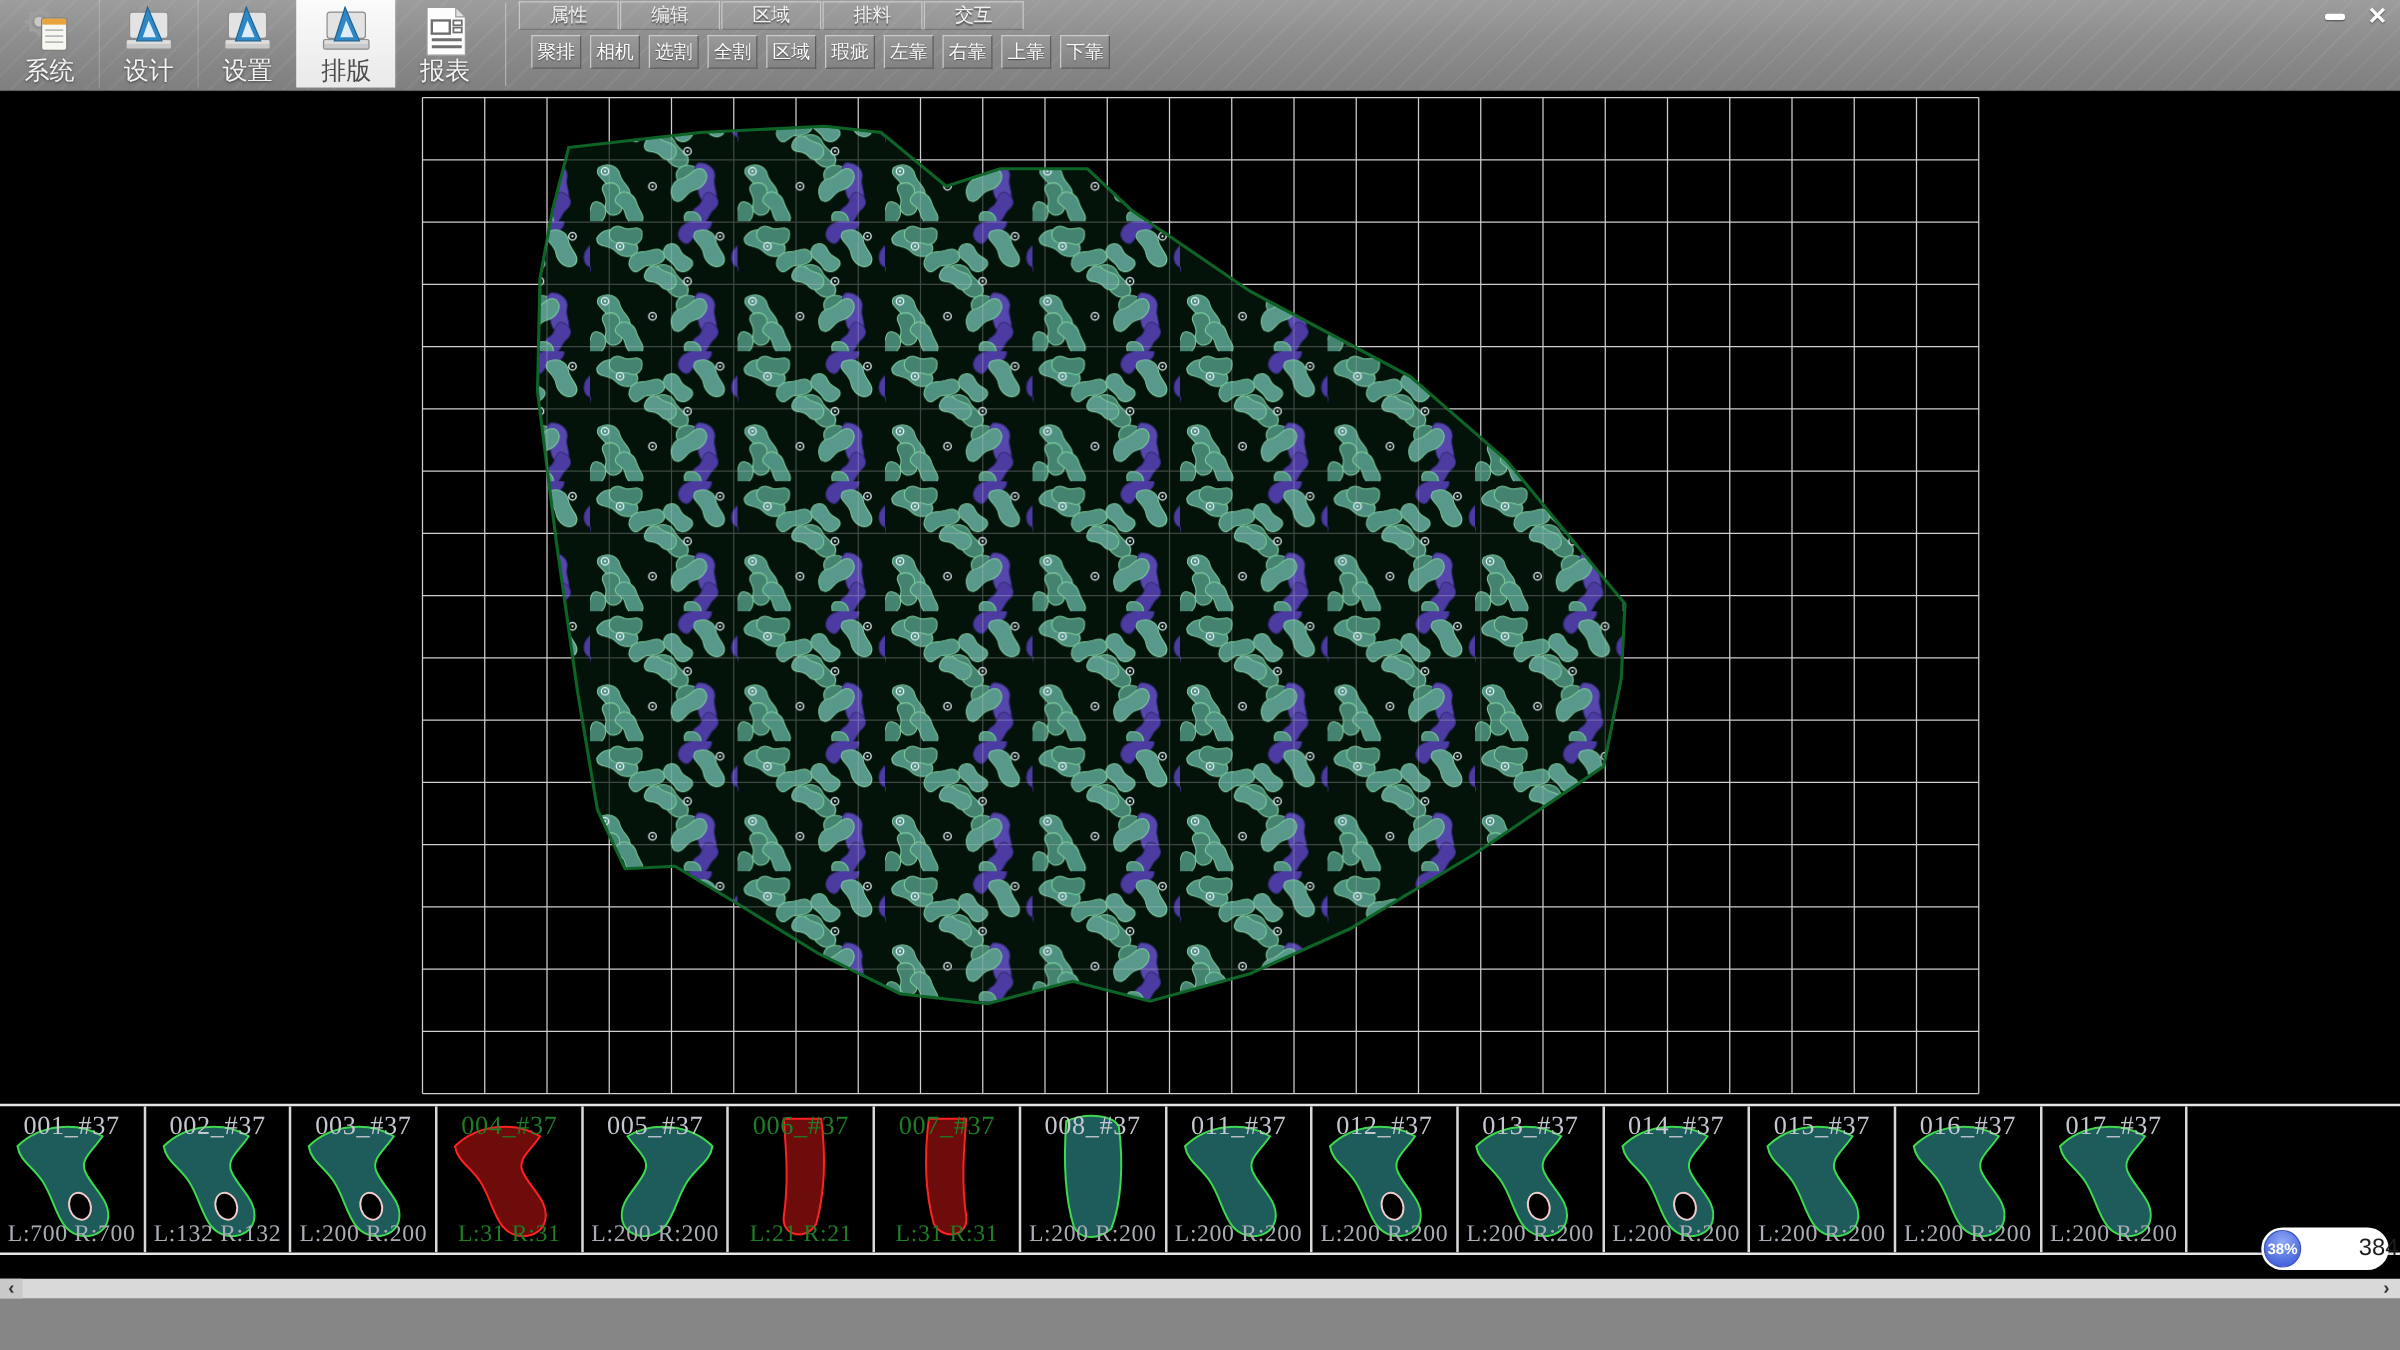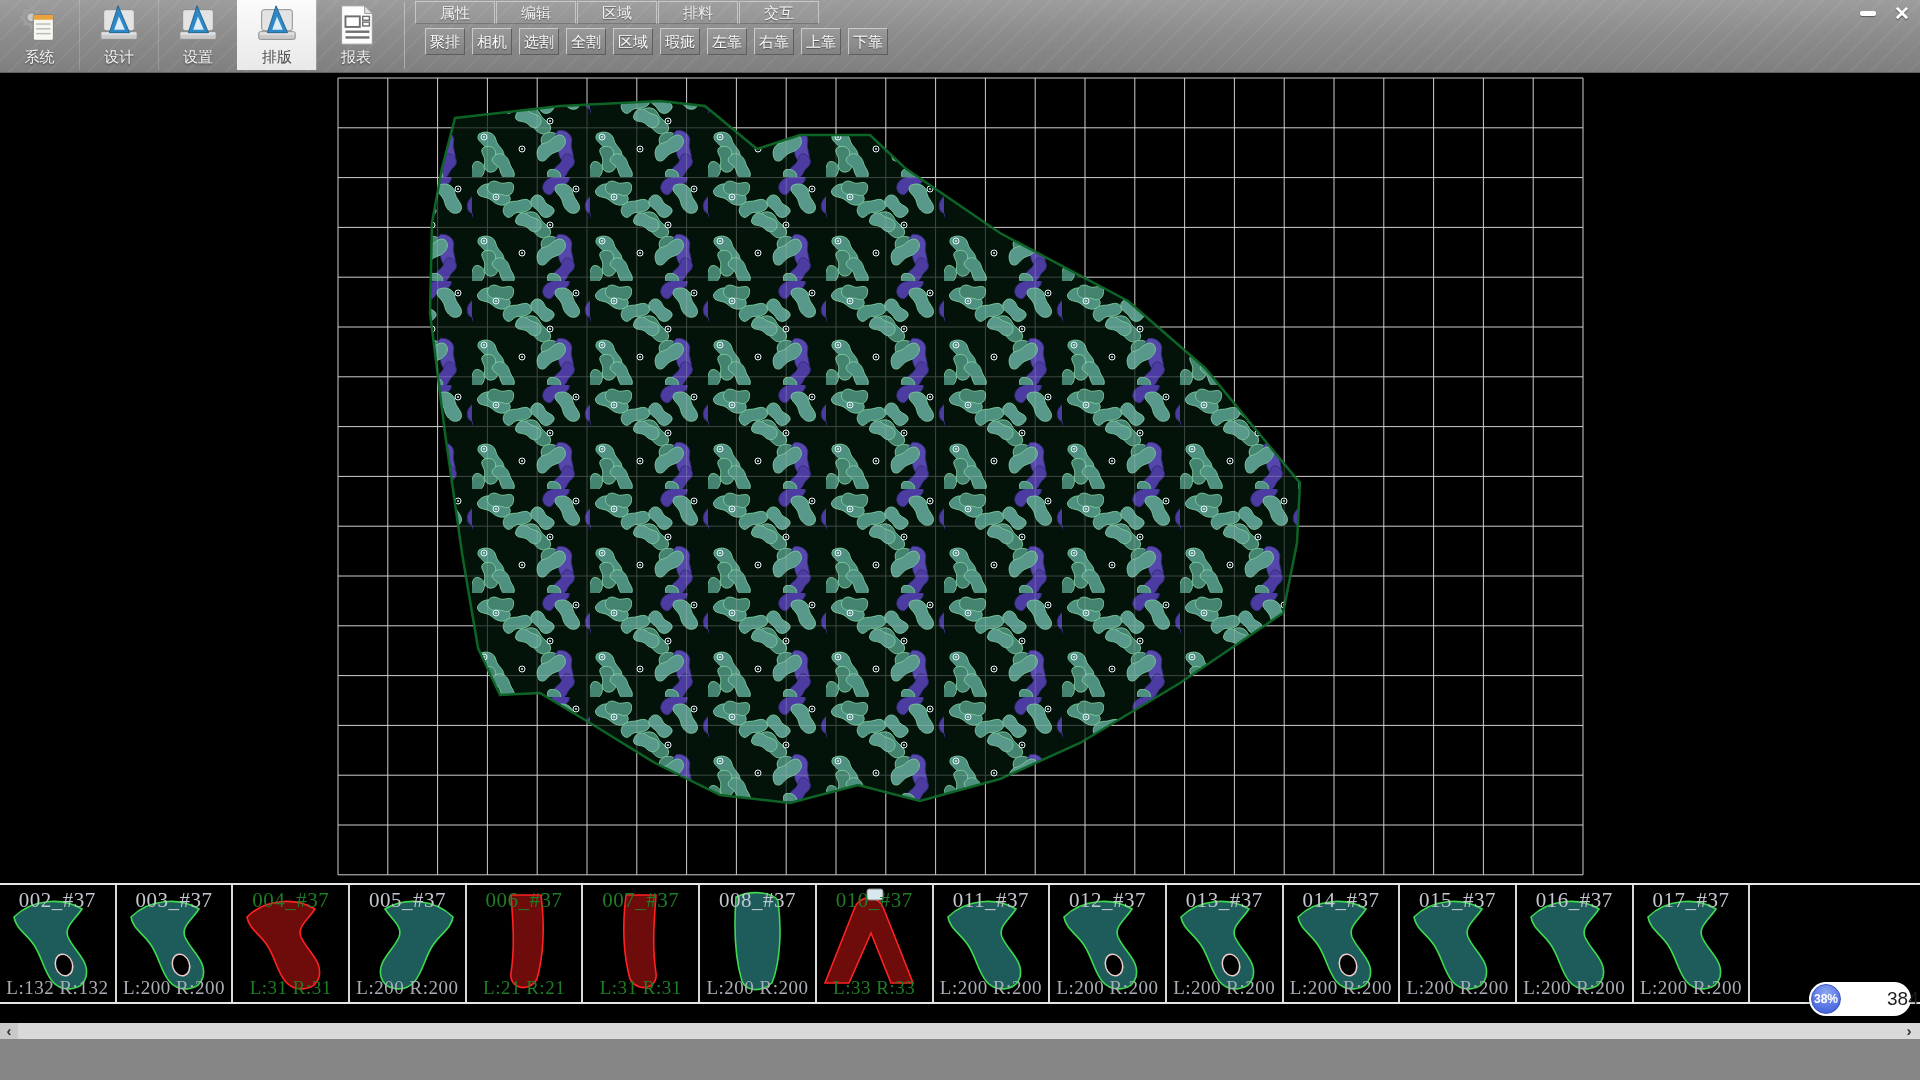--- a/index.html
+++ b/index.html
@@ -12,21 +12,21 @@
              background:linear-gradient(180deg,#9d9d9d 0%,#8d8d8d 45%,#7f7f7f 100%);
              border-bottom:1px solid #5f5f5f; }
   .toolbar::before { content:""; position:absolute; inset:0;
              background:repeating-linear-gradient(135deg, rgba(255,255,255,.05) 0 2px, rgba(0,0,0,0) 2px 14px); }
   .icon-buttons { position:absolute; left:0; top:0; height:70px; display:flex; }
   .icon-btn { width:79px; height:70px; display:flex; flex-direction:column; align-items:center;
               justify-content:flex-start; padding-top:2px; cursor:default; position:relative; }
   .icon-btn + .icon-btn { border-left:1px solid rgba(255,255,255,.18); }
   .icon-btn .ic { width:46px; height:46px; }
   .icon-btn .ic svg { width:46px; height:46px; }
-  .icon-btn .lbl { font-size:15px; color:#f4f4f4; text-shadow:0 1px 2px rgba(0,0,0,.55); line-height:18px; }
+  .icon-btn .lbl { font-size:20px; color:#f4f4f4; text-shadow:0 1px 2px rgba(0,0,0,.55); line-height:18px; }
   .icon-btn.selected { background:linear-gradient(180deg,#fbfbfb,#e9e9e9); }
   .icon-btn.selected .lbl { color:#4c4c4c; text-shadow:none; }
 
   .menu-area { position:absolute; left:410px; top:0; right:70px; height:73px; }
   .menu-area::before { content:""; position:absolute; left:-6px; top:2px; bottom:4px;
                        width:1px; background:rgba(255,255,255,.35); }
   .menu-tabs { position:absolute; left:5px; top:1px; height:24px; display:flex; }
   .menu-tab { width:80px; height:23px; line-height:21px; text-align:center; font-size:15px;
               color:#f2f2f2; text-shadow:0 1px 1px rgba(0,0,0,.45);
               border:1px solid rgba(235,235,235,.55); border-bottom-color:rgba(90,90,90,.5);
@@ -310,20 +310,30 @@
   </div>
 
   <div class="thumbstrip" id="thumbStrip">
       <div class="thumb-cell">
         <svg width="117" height="117" viewBox="0 0 117 117">
           <g transform="">
             <path d="M14,32 C32,14 62,12 82,24 C74,36 64,42 68,52 C74,66 90,76 86,92 C82,106 62,108 52,96 C44,86 42,72 34,60 C26,48 16,44 14,32 Z" fill="#1e5c5b" stroke="#3fd94f" stroke-width="1.6"></path>
             <ellipse cx="64" cy="80" rx="8.5" ry="11" transform="rotate(-18 64 80)" fill="#000" stroke="#f0cccc" stroke-width="1.5"></ellipse>
           </g>
         </svg>
+    <div class="thumb-name t-gray">001_#37</div>
+    <div class="thumb-lr t-gray2">L:700 R:700</div>
+      </div>
+      <div class="thumb-cell">
+        <svg width="117" height="117" viewBox="0 0 117 117">
+          <g transform="">
+            <path d="M14,32 C32,14 62,12 82,24 C74,36 64,42 68,52 C74,66 90,76 86,92 C82,106 62,108 52,96 C44,86 42,72 34,60 C26,48 16,44 14,32 Z" fill="#1e5c5b" stroke="#3fd94f" stroke-width="1.6"></path>
+            <ellipse cx="64" cy="80" rx="8.5" ry="11" transform="rotate(-18 64 80)" fill="#000" stroke="#f0cccc" stroke-width="1.5"></ellipse>
+          </g>
+        </svg>
     <div class="thumb-name t-gray">002_#37</div>
     <div class="thumb-lr t-gray2">L:132 R:132</div>
       </div>
       <div class="thumb-cell">
         <svg width="117" height="117" viewBox="0 0 117 117">
           <g transform="">
             <path d="M14,32 C32,14 62,12 82,24 C74,36 64,42 68,52 C74,66 90,76 86,92 C82,106 62,108 52,96 C44,86 42,72 34,60 C26,48 16,44 14,32 Z" fill="#1e5c5b" stroke="#3fd94f" stroke-width="1.6"></path>
             <ellipse cx="64" cy="80" rx="8.5" ry="11" transform="rotate(-18 64 80)" fill="#000" stroke="#f0cccc" stroke-width="1.5"></ellipse>
           </g>
         </svg>
@@ -367,30 +377,20 @@
     <div class="thumb-lr t-green">L:31 R:31</div>
       </div>
       <div class="thumb-cell">
         <svg width="117" height="117" viewBox="0 0 117 117">
           <g transform="">
             <path d="M36,12 C54,4 74,8 78,16 C82,46 80,78 72,98 C60,108 46,106 42,96 C34,70 34,40 36,12 Z" fill="#1e5c5b" stroke="#3fd94f" stroke-width="1.6"></path>
           </g>
         </svg>
     <div class="thumb-name t-gray">008_#37</div>
     <div class="thumb-lr t-gray2">L:200 R:200</div>
-      </div>
-      <div class="thumb-cell">
-        <svg width="117" height="117" viewBox="0 0 117 117">
-          <g transform="">
-            <path d="M8,98 L38,22 C44,10 60,10 66,22 L96,98 L74,98 L54,48 L32,98 Z" fill="#6e0b0b" stroke="#ff2222" stroke-width="1.6"></path>
-            <rect x="50" y="4" width="16" height="11" rx="2" fill="#d7e8ef" stroke="#888"></rect>
-          </g>
-        </svg>
-    <div class="thumb-name t-green">010_#37</div>
-    <div class="thumb-lr t-green">L:33 R:33</div>
       </div>
       <div class="thumb-cell">
         <svg width="117" height="117" viewBox="0 0 117 117">
           <g transform="">
             <path d="M14,32 C32,14 62,12 82,24 C74,36 64,42 68,52 C74,66 90,76 86,92 C82,106 62,108 52,96 C44,86 42,72 34,60 C26,48 16,44 14,32 Z" fill="#1e5c5b" stroke="#3fd94f" stroke-width="1.6"></path>
           </g>
         </svg>
     <div class="thumb-name t-gray">011_#37</div>
     <div class="thumb-lr t-gray2">L:200 R:200</div>
       </div>

